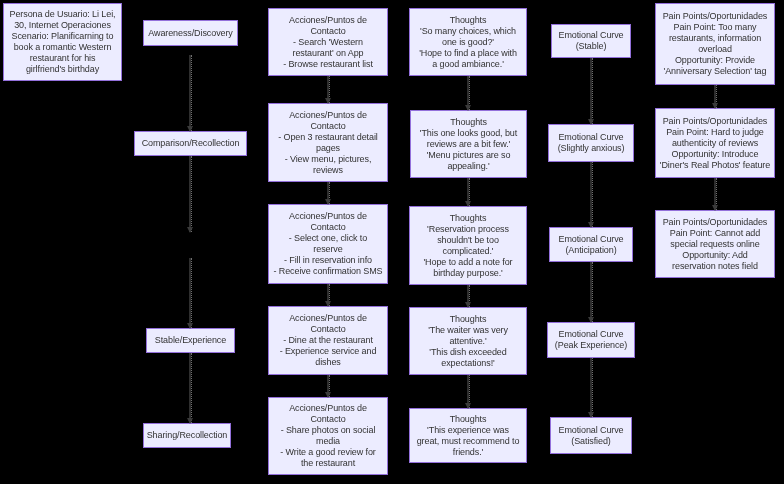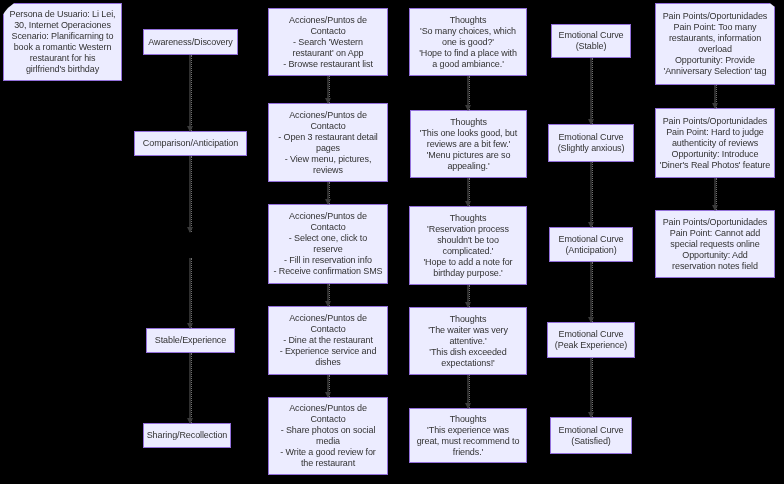--- a/index.html
+++ b/index.html
@@ -1,20 +1,19 @@
 <!DOCTYPE html>
 <html><head>
 <meta charset="utf-8">
 <style>
   html,body { margin:0; padding:0; background:#000; }
   .canvas {
     position:relative; width:784px; height:484px;
     background:#000000; overflow:hidden;
     font-family:"Liberation Sans", sans-serif;
-    border-radius:27px;
   }
   .node {
     position:absolute; box-sizing:border-box;
     background:#ECECFF; border:1px solid #9370DB;
     color:#333333;
     font-size:9px; line-height:11px; letter-spacing:-0.1px;
     text-align:center; white-space:pre-line;
     display:flex; align-items:center; justify-content:center;
     padding:2px 3px;
   }
@@ -36,22 +35,22 @@
 
 <div class="canvas">
 
   <div class="node" style="left:3px;top:3px;width:119px;height:78px">Persona de Usuario: Li Lei,
 30, Internet Operaciones
 Scenario: Planificarning to
 book a romantic Western
 restaurant for his
 girlfriend's birthday</div>
 
-  <div class="node" style="left:143px;top:29px;width:95px;height:26px">Awareness/Discovery</div>
-  <div class="node" style="left:134px;top:131px;width:113px;height:25px">Comparison/Anticipation</div>
+  <div class="node" style="left:143px;top:20px;width:95px;height:26px">Awareness/Discovery</div>
+  <div class="node" style="left:134px;top:131px;width:113px;height:25px">Comparison/Recollection</div>
   <div class="node" style="left:146px;top:328px;width:89px;height:25px">Stable/Experience</div>
   <div class="node" style="left:143px;top:423px;width:88px;height:25px">Sharing/Recollection</div>
 
   <div class="node" style="left:268px;top:8px;width:120px;height:68px">Acciones/Puntos de
 Contacto
 - Search 'Western
 restaurant' on App
 - Browse restaurant list</div>
   <div class="node" style="left:268px;top:103px;width:120px;height:79px">Acciones/Puntos de
 Contacto

